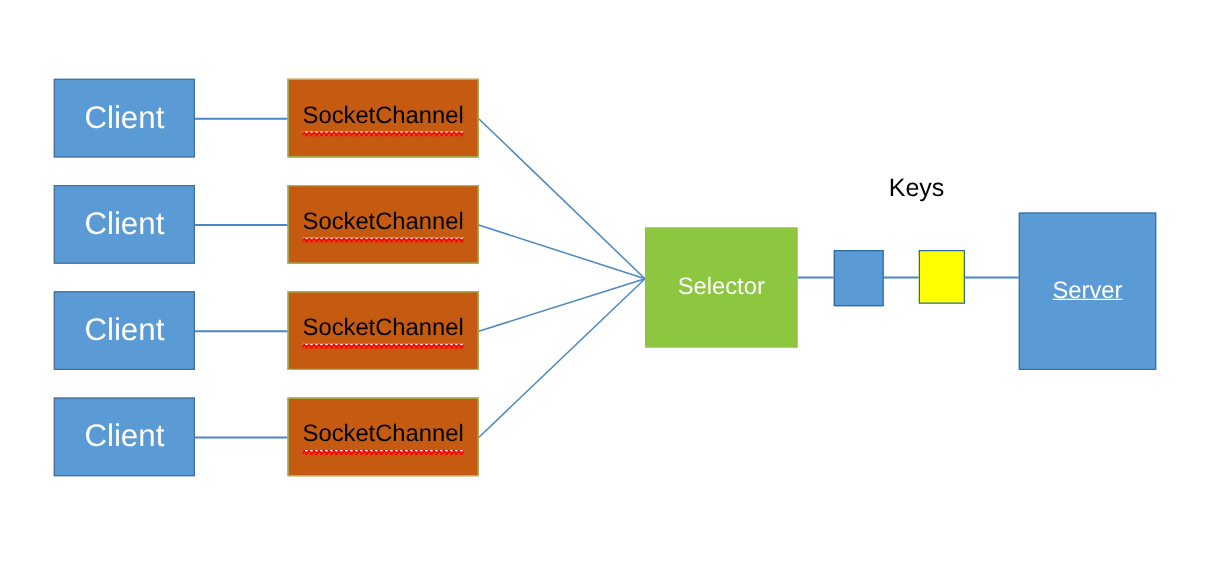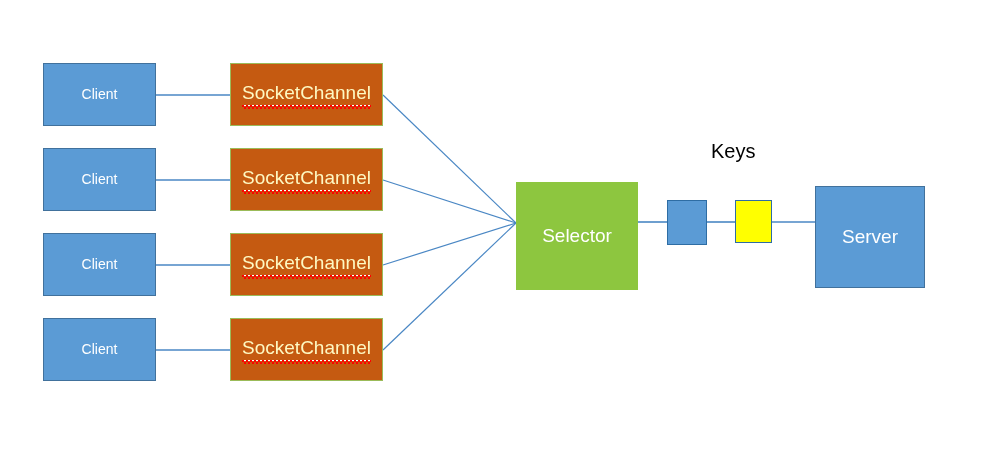--- a/index.html
+++ b/index.html
@@ -32,26 +32,26 @@
     display: flex;
     align-items: center;
     justify-content: center;
     text-align: center;
     line-height: 1.1;
   }
   .node-client {
     background: #5B9BD5;
     border: 1px solid #41719C;
     color: #ffffff;
-    font-size: 14px;
+    font-size: 25px;
   }
   .node-channel {
     background: #C55A11;
     border: 1px solid #9BBB59;
-    color: #fef9c3;
+    color: #000000;
     font-size: 19px;
   }
   .node-channel .label {
     position: relative;
     display: inline-block;
     border-bottom: 1.5px solid #ffffff;
     padding-bottom: 1px;
   }
   
   .node-channel .label::after {
@@ -134,30 +134,30 @@
   <div class="node node-channel" style="left:230px;top:148px;width:153px;height:63px;">
     <span class="label">SocketChannel</span>
   </div>
   <div class="node node-channel" style="left:230px;top:233px;width:153px;height:63px;">
     <span class="label">SocketChannel</span>
   </div>
   <div class="node node-channel" style="left:230px;top:318px;width:153px;height:63px;">
     <span class="label">SocketChannel</span>
   </div>
 
-  <div class="node node-selector" style="left:516px;top:182px;width:122px;height:108px;">
+  <div class="node node-selector" style="left:516px;top:182px;width:122px;height:96px;">
     <span class="label">Selector</span>
   </div>
 
   <div class="caption" style="left:676px;top:140px;">Keys</div>
 
   <div class="node node-key-blue" style="left:667px;top:200px;width:40px;height:45px;">
     <span class="label"></span>
   </div>
   <div class="node node-key-yellow" style="left:735px;top:200px;width:37px;height:43px;">
     <span class="label"></span>
   </div>
 
-  <div class="node node-server" style="left:815px;top:186px;width:110px;height:102px;">
+  <div class="node node-server" style="left:815px;top:170px;width:110px;height:126px;text-decoration:underline;">
     <span class="label">Server</span>
   </div>
 
 </div>
 
 </body></html>

